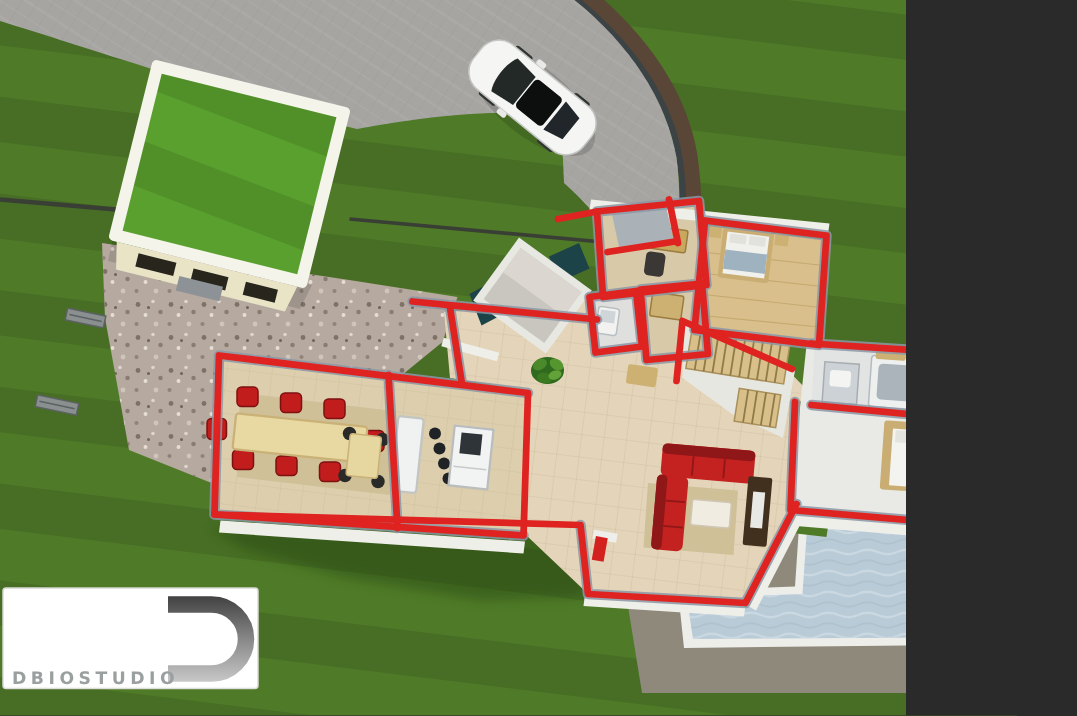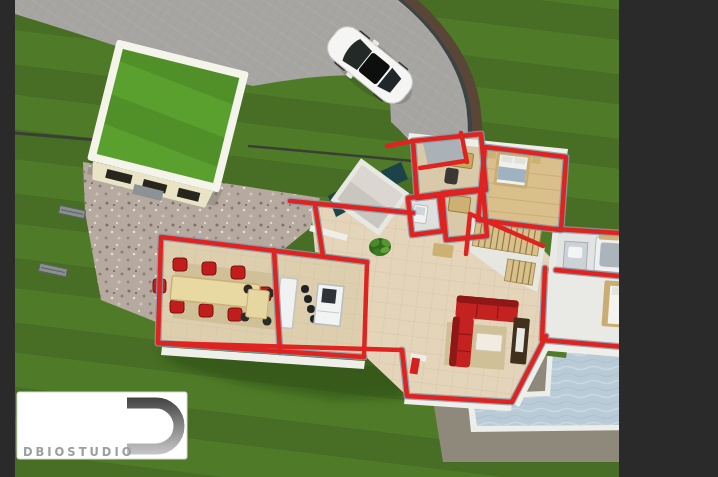--- a/index.html
+++ b/index.html
@@ -1,16 +1,16 @@
 <!DOCTYPE html>
 <html><head>
 <meta charset="utf-8">
 <style>
   html,body{margin:0;padding:0;background:#2a2a2a;}
-  .stage{position:relative;width:604px;height:477px;overflow:hidden;font-family:"DejaVu Sans",sans-serif;padding-left:15px;}
+  .stage{position:relative;width:604px;height:477px;overflow:hidden;font-family:"DejaVu Sans",sans-serif;}
   svg{display:block;}
   text.logo-word{font-family:"DejaVu Sans",sans-serif;font-size:11.5px;font-weight:600;letter-spacing:3px;}
 </style>
 </head>
 <body>
 
 <div class="stage">
 <svg width="718" height="477" viewBox="0 0 718 477" xmlns="http://www.w3.org/2000/svg">
   <defs>
     <pattern id="mow" width="64" height="64" patternUnits="userSpaceOnUse" patternTransform="rotate(97)">

